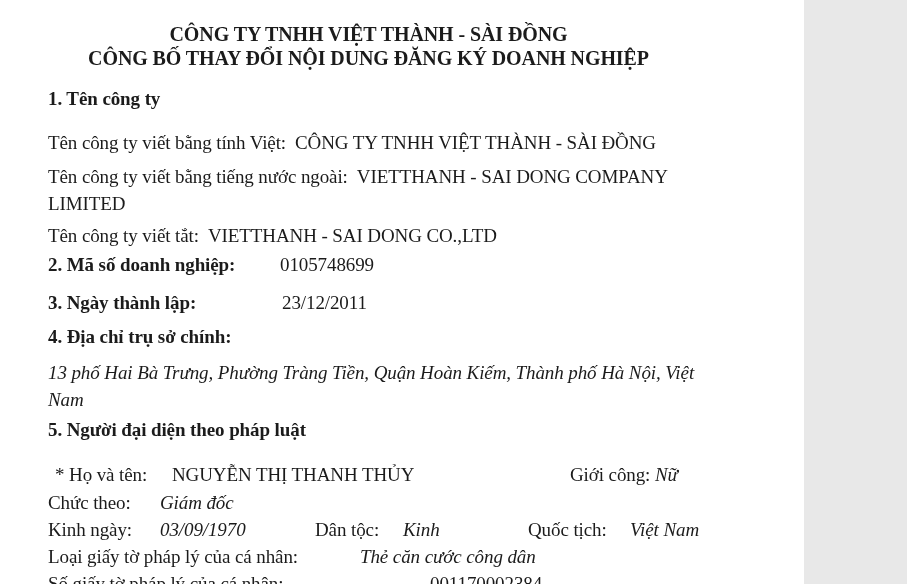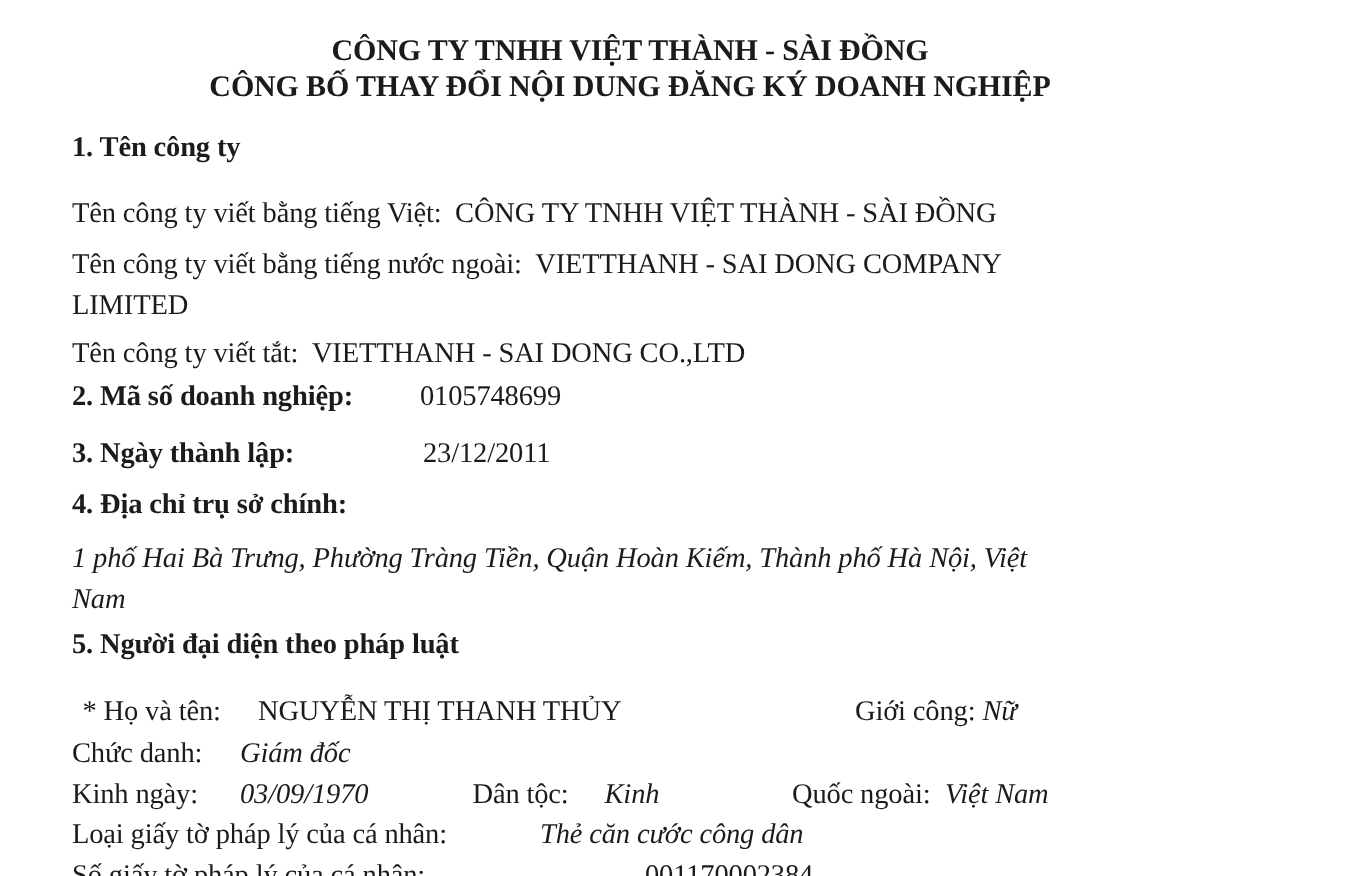--- a/index.html
+++ b/index.html
@@ -1,18 +1,18 @@
 <!DOCTYPE html>
 <html lang="vi"><head>
 <meta charset="utf-8">
 <style>
   html,body{margin:0;padding:0;background:#e8e8e8;}
   .page{
     position:relative;
-    width:907px;height:584px;
+    width:804px;height:584px;
     background:#ffffff;
     overflow:hidden;
     color:#1b1b1b;
     font-family:"Liberation Serif","DejaVu Serif",serif;
     font-size:19px;
     letter-spacing:-0.1px;
   }
   .doc-header{
     position:absolute;top:22px;left:0;right:67px;
     text-align:center;
@@ -32,21 +32,21 @@
 <div class="page">
 
   <header class="doc-header">
     <div>CÔNG TY TNHH VIỆT THÀNH - SÀI ĐỒNG</div>
     <div>CÔNG BỐ THAY ĐỔI NỘI DUNG ĐĂNG KÝ DOANH NGHIỆP</div>
   </header>
 
   <div class="row h" style="top:88px">1. Tên công ty</div>
 
   <div class="row" style="top:132px">
-    <span>Tên công ty viết bằng tiếng Việt:</span><span class="val">CÔNG TY TNHH VIỆT THÀNH - SÀI ĐỒNG</span>
+    <span>Tên công ty viết bằng tính Việt:</span><span class="val">CÔNG TY TNHH VIỆT THÀNH - SÀI ĐỒNG</span>
   </div>
 
   <div class="row" style="top:166px">
     <span>Tên công ty viết bằng tiếng nước ngoài:</span><span class="val">VIETTHANH - SAI DONG COMPANY</span>
   </div>
   <div class="row" style="top:193px">
     <span>LIMITED</span>
   </div>
 
   <div class="row" style="top:225px">
@@ -57,43 +57,43 @@
     <span class="abs h" style="left:48px">2. Mã số doanh nghiệp:</span>
     <span class="abs" style="left:280px">0105748699</span>
   </div>
 
   <div class="row full" style="top:292px">
     <span class="abs h" style="left:48px">3. Ngày thành lập:</span>
     <span class="abs" style="left:282px">23/12/2011</span>
   </div>
 
   <div class="row h" style="top:326px">4. Địa chỉ trụ sở chính:</div>
-  <div class="row i" style="top:362px">1 phố Hai Bà Trưng, Phường Tràng Tiền, Quận Hoàn Kiếm, Thành phố Hà Nội, Việt</div>
+  <div class="row i" style="top:362px">13 phố Hai Bà Trưng, Phường Tràng Tiền, Quận Hoàn Kiếm, Thành phố Hà Nội, Việt</div>
   <div class="row i" style="top:389px">Nam</div>
 
   <div class="row h" style="top:419px">5. Người đại diện theo pháp luật</div>
 
   <div class="row full" style="top:464px">
     <span class="abs" style="left:55px">* Họ và tên:</span>
     <span class="abs" style="left:172px">NGUYỄN THỊ THANH THỦY</span>
     <span class="abs" style="left:570px">Giới công:</span>
     <span class="abs i" style="left:655px">Nữ</span>
   </div>
 
   <div class="row full" style="top:492px">
-    <span class="abs" style="left:48px">Chức danh:</span>
+    <span class="abs" style="left:48px">Chức theo:</span>
     <span class="abs i" style="left:160px">Giám đốc</span>
   </div>
 
   <div class="row full" style="top:519px">
     <span class="abs" style="left:48px">Kinh ngày:</span>
     <span class="abs i" style="left:160px">03/09/1970</span>
     <span class="abs" style="left:315px">Dân tộc:</span>
     <span class="abs i" style="left:403px">Kinh</span>
-    <span class="abs" style="left:528px">Quốc ngoài:</span>
+    <span class="abs" style="left:528px">Quốc tịch:</span>
     <span class="abs i" style="left:630px">Việt Nam</span>
   </div>
 
   <div class="row full" style="top:546px">
     <span class="abs" style="left:48px">Loại giấy tờ pháp lý của cá nhân:</span>
     <span class="abs i" style="left:360px">Thẻ căn cước công dân</span>
   </div>
 
   <div class="row full" style="top:573px">
     <span class="abs" style="left:48px">Số giấy tờ pháp lý của cá nhân:</span>

